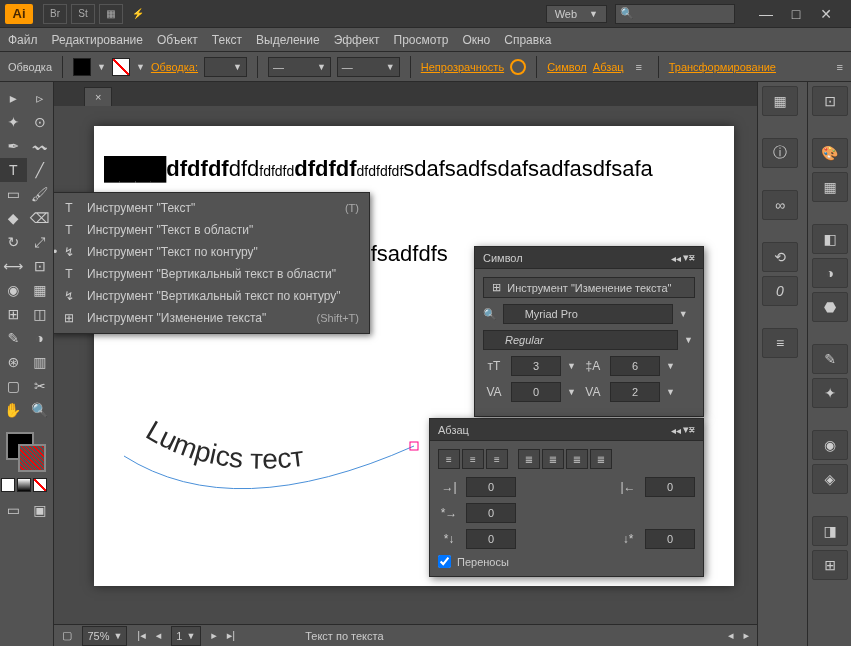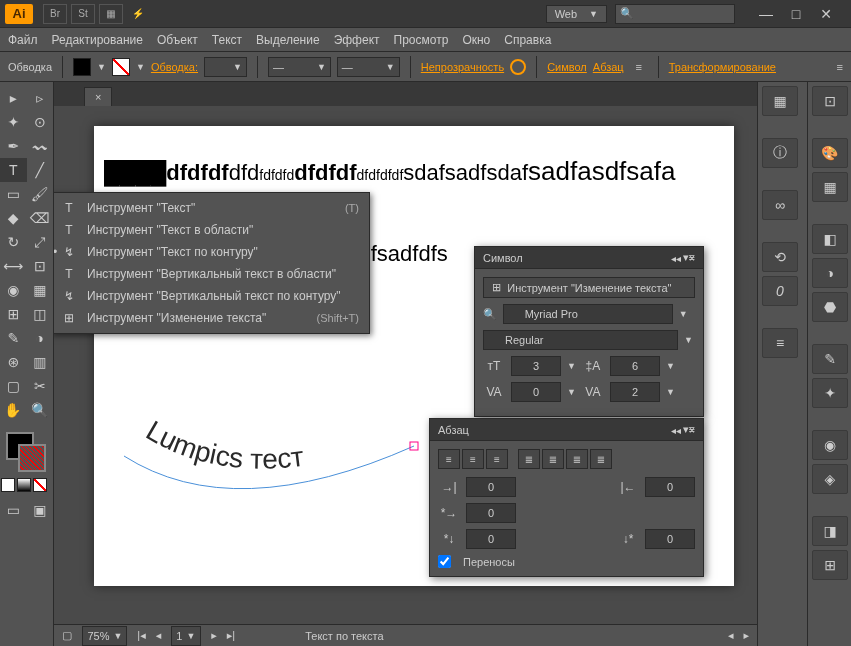--- a/index.html
+++ b/index.html
@@ -57,21 +57,21 @@
 .fp-head { background: #383838; height: 22px; display: flex; align-items: center; padding: 0 8px; font-size: 11px; color: #ccc; border-bottom: 1px solid #2a2a2a; }
 .fp-head .triangle { margin-left: auto; }
 .fp-body { padding: 8px; }
 .fp-row { display: flex; align-items: center; gap: 6px; margin-bottom: 6px; }
 .fp-input { background: #3a3a3a; border: 1px solid #2a2a2a; color: #ccc; padding: 2px 21px; font-size: 11px; width: 50px; height: 20px; }
 .fp-input.wide { width: 170px; }
 .fp-btn { background: #474747; border: 1px solid #2a2a2a; padding: 3px 8px; font-size: 11px; display: flex; align-items: center; gap: 6px; }
 .fp-icon-label { width: 22px; font-size: 12px; text-align: center; }
 .align-row { display: flex; gap: 2px; }
 .align-btn { width: 22px; height: 20px; background: #474747; border: 1px solid #2a2a2a; display: flex; align-items: center; justify-content: center; font-size: 10px; }
-.checkbox-row { display: flex; align-items: center; gap: 12px; margin-top: 4px; }
+.checkbox-row { display: flex; align-items: center; gap: 6px; margin-top: 4px; }
 .small-icons { position: absolute; top: 4px; right: 4px; display: flex; gap: 2px; }
 .small-icons span { width: 14px; height: 14px; display: flex; align-items: center; justify-content: center; font-size: 10px; }
 .arrow { font-size: 9px; }
 </style>
 </head>
 <body>
 
 <div class="titlebar">
   <div class="app-icon">Ai</div>
   <div class="top-icons">
@@ -217,21 +217,21 @@
 
   <div class="doc-area">
     <div class="tab-strip">
       <div class="doc-tab">
         <span>×</span>
       </div>
     </div>
     <div class="canvas-wrap">
       <div class="canvas">
         <div class="canvas-text1">
-          <span style="background:#000;color:#000">████</span><span class="bold">dfdfdf</span><span>dfd</span><span style="font-size:14px">fdfdfd</span><span class="bold">dfdfdf</span><span style="font-size:14px">dfdfdfdf</span><span>sdafsadfsdaf</span><span style="font-size:26px">sadfasdfsafa</span>
+          <span style="background:#000;color:#000">████</span><span class="bold">dfdfdf</span><span>dfd</span><span style="font-size:14px">fdfdfd</span><span class="bold">dfdfdf</span><span style="font-size:14px">dfdfdfdf</span><span>sdafsadfsdaf</span><span style="font-size:22px">sadfasdfsafa</span>
         </div>
         <div class="canvas-text2">fdfdfsadfdfs</div>
         <svg class="curve-svg" width="320" height="120">
           <path d="M 10 40 Q 120 110 300 30" stroke="#4a90d9" stroke-width="1" fill="none"></path>
           <rect x="296" y="26" width="8" height="8" fill="none" stroke="#f08" stroke-width="1"></rect>
         </svg>
         <svg class="curve-text" width="350" height="140">
           <defs>
               <path id="tp" d="M 10 30 Q 120 100 300 20"></path>
             </defs>
@@ -285,21 +285,21 @@
                 <span>⊞</span>
                 <span>Инструмент "Изменение текста"</span>
               </div>
             </div>
           <div class="fp-row">
               <span>🔍</span>
               <input class="fp-input wide" value="Myriad Pro" style="">
               <span class="arrow">▼</span>
             </div>
           <div class="fp-row">
-              <input class="fp-input" style="width: 195px;" value="Regular">
+              <input class="fp-input" style="width: 195px; font-style: italic;" value="Regular">
               <span class="arrow">▼</span>
             </div>
           <div class="fp-row">
             <span class="fp-icon-label">тT</span>
               <input class="fp-input" value="36 pt" style="">
               <span class="arrow">▼</span>
             <span class="fp-icon-label">‡A</span>
               <input class="fp-input" value="67 pt" style="">
               <span class="arrow">▼</span>
           </div>

